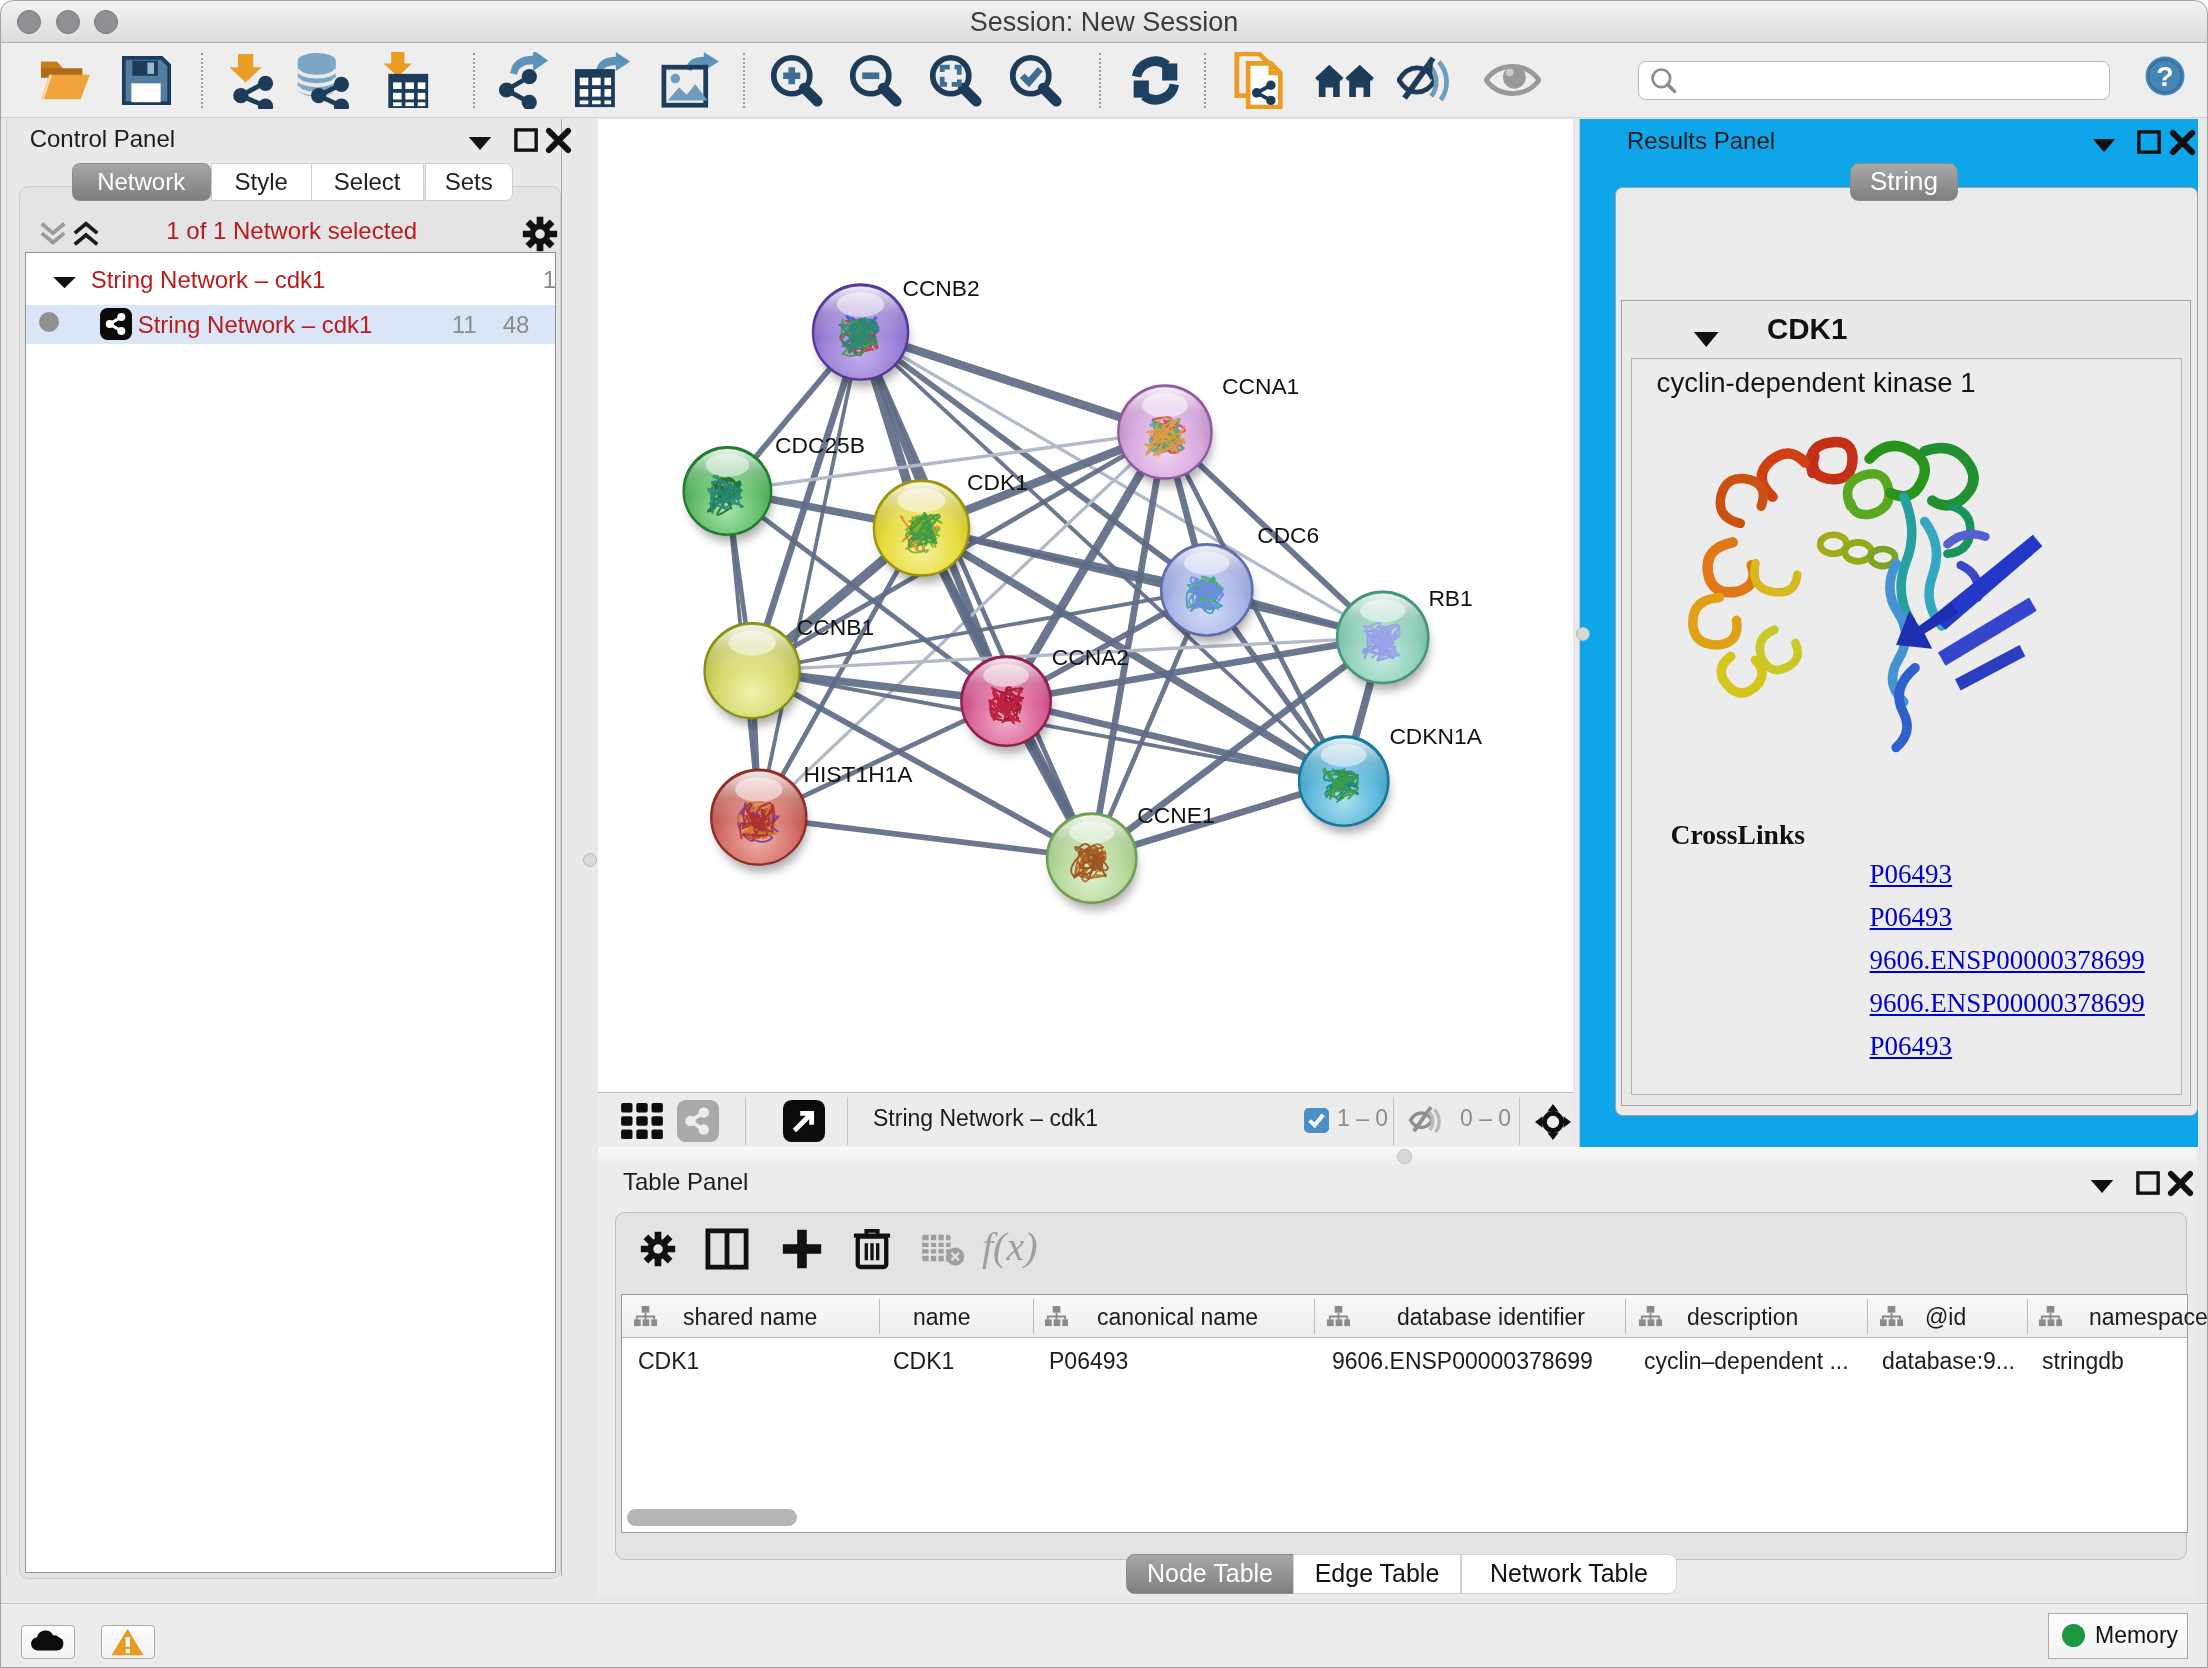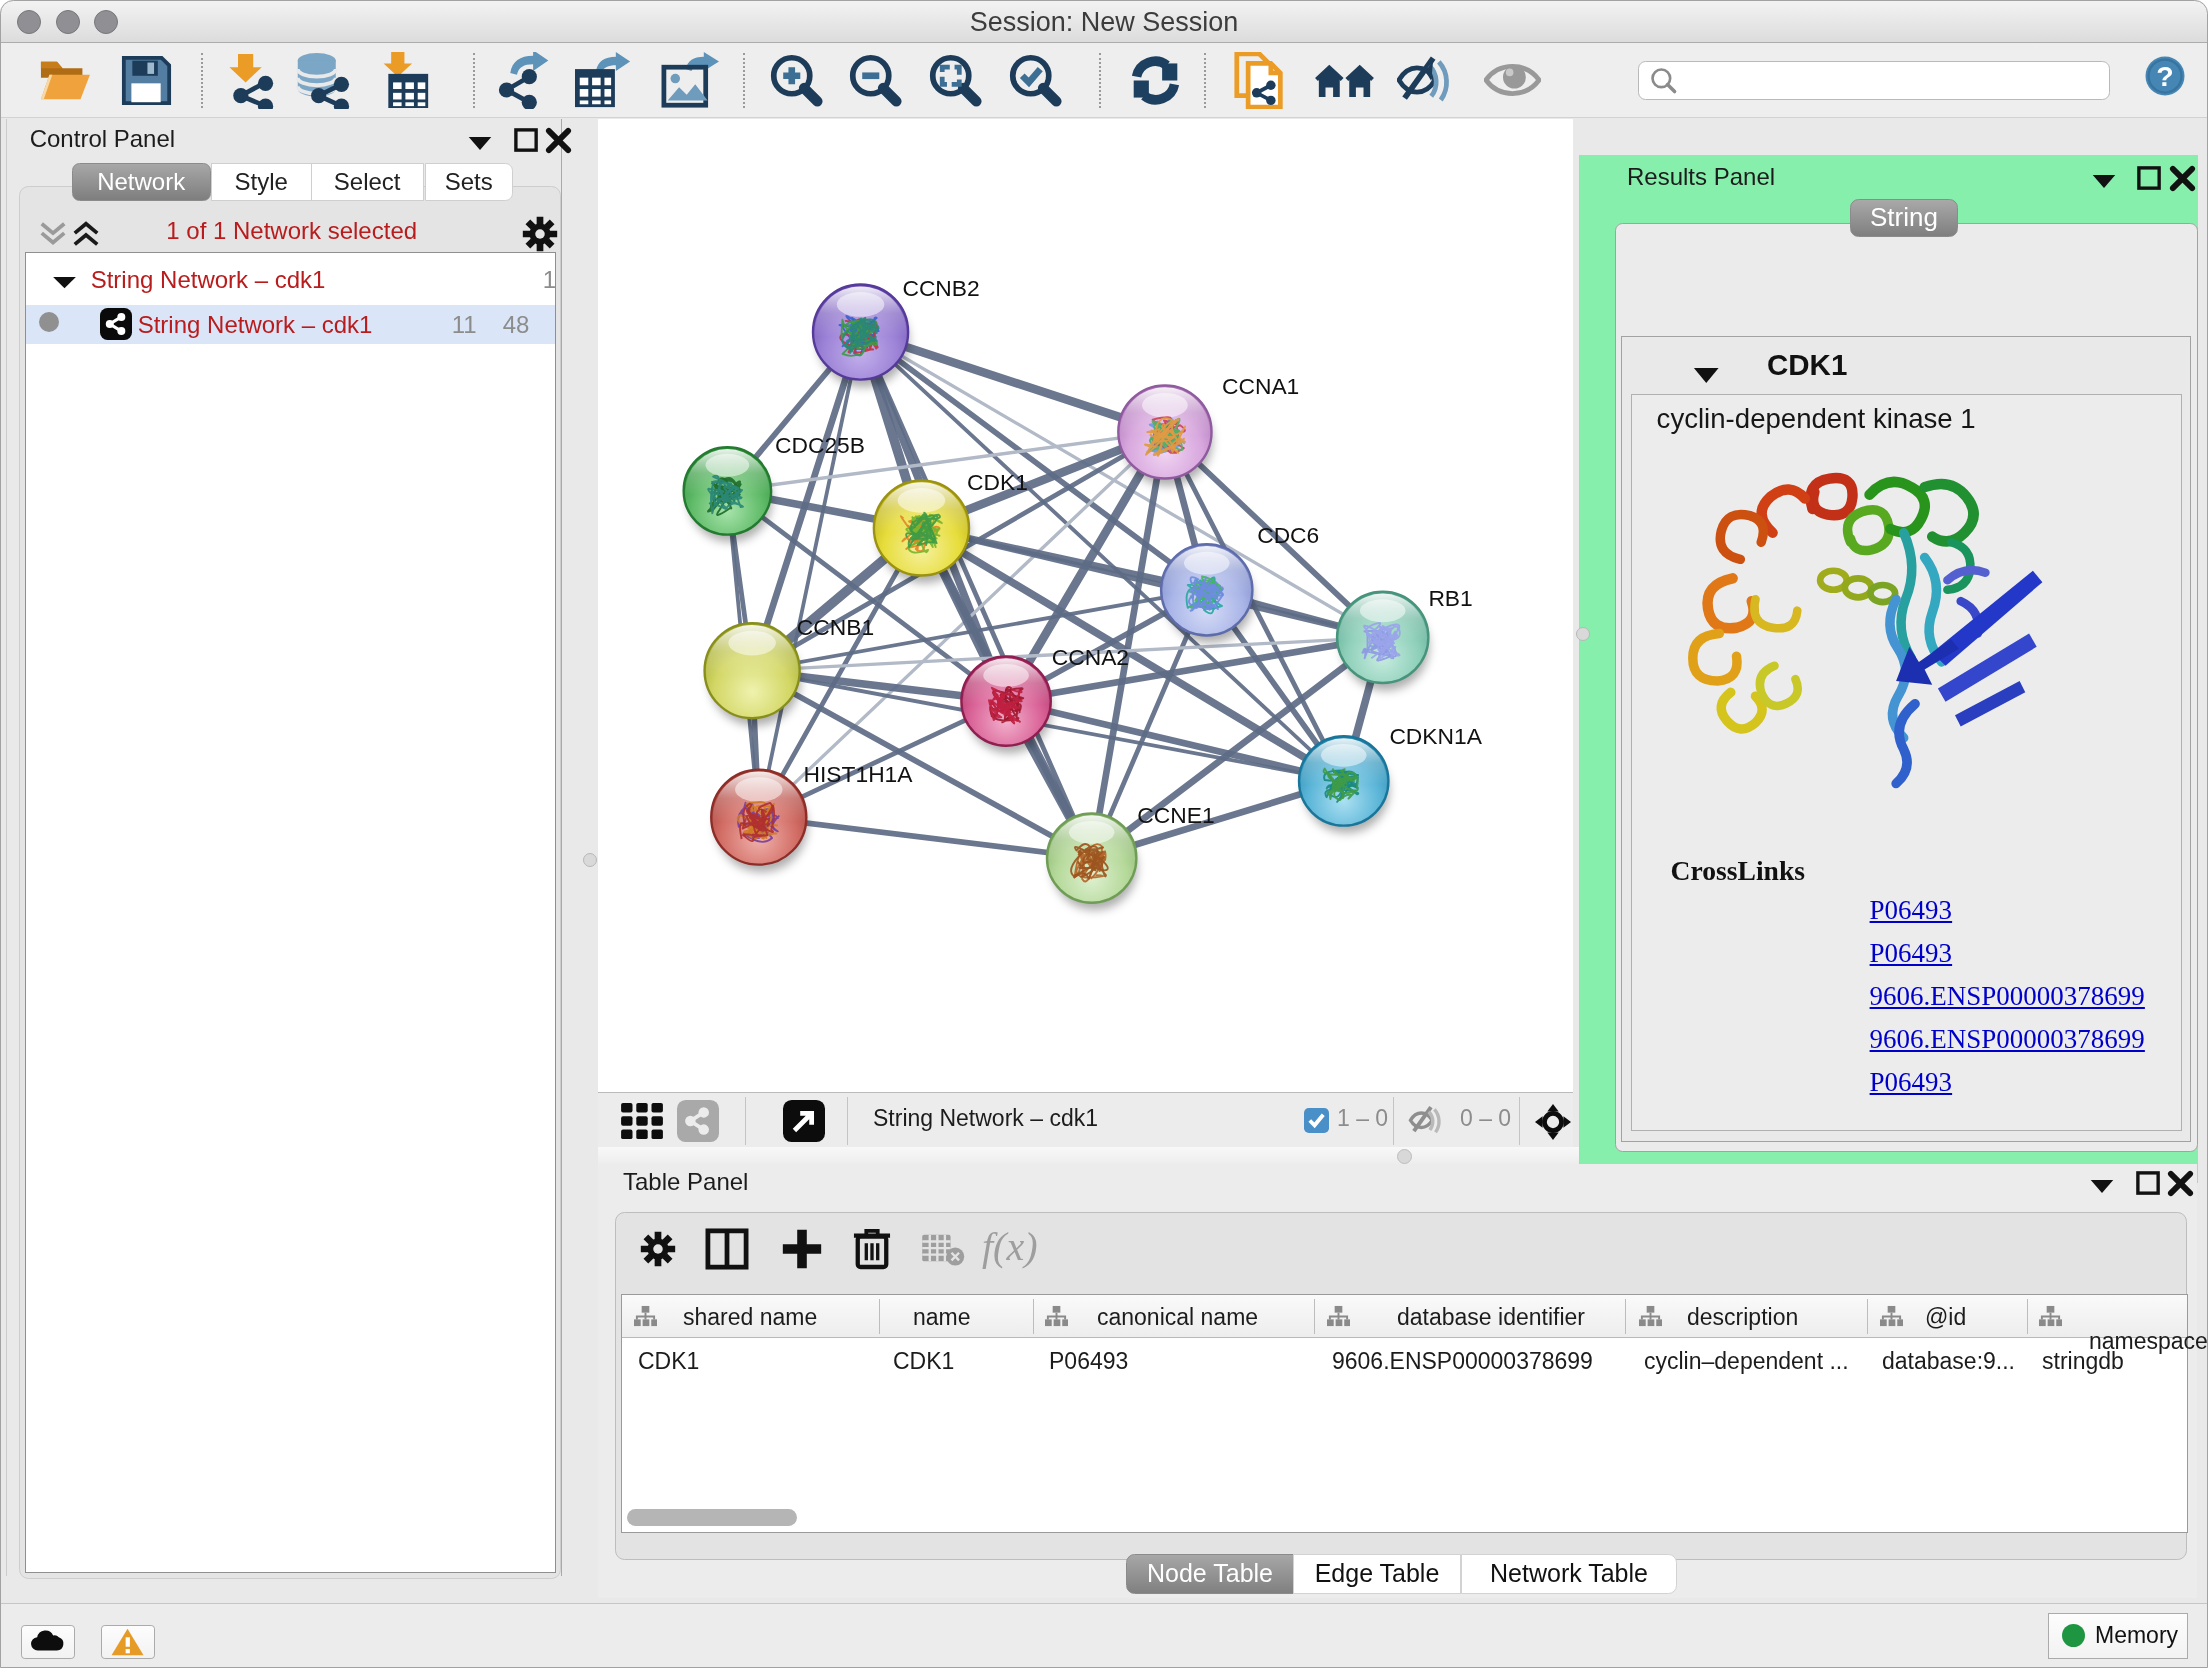--- a/index.html
+++ b/index.html
@@ -30,21 +30,21 @@
 .tabsel{background:linear-gradient(#a7a7a7,#7e7e7e);color:#fff;border-color:#8b8b8b;}
 #netlist{position:absolute;left:18px;top:133px;width:529px;height:1319px;background:#fff;
   border:1.9px solid #8f8f8f;}
 
 #netview{left:598px;top:119px;width:975px;height:973px;background:#ffffff;}
 #netbar{left:598px;top:1092px;width:975px;height:55px;background:#ececec;
   border-top:1.9px solid #bbbbbb;}
 
 #hsplit{left:598px;top:1147px;width:1599px;height:17px;background:linear-gradient(#f8f8f8,#ededed);}
 
-#resultspanel{left:1579px;top:119px;width:618px;height:1028px;background:#86efac;border-left:1px solid #c6c6c6;margin-top:36px;}
+#resultspanel{left:1579px;top:119px;width:618px;height:1028px;background:#0ea5e9;border-left:1px solid #c6c6c6;}
 
 #tablepanel{left:598px;top:1164px;width:1599px;height:434px;background:#ececec;}
 #tablebox{position:absolute;left:17px;top:48px;width:1570px;height:346px;background:#e3e3e3;
   border:1.9px solid #bdbdbd;border-radius:9.5px;}
 
 #statusbar{left:0;top:1603px;width:2208px;height:66px;background:#ececec;border-top:1.9px solid #c6c6c6;}
 .sbtn{position:absolute;background:linear-gradient(#fdfdfd,#f2f2f2);border:1.9px solid #ababab;}
 
 .t27{font-size:23px;color:#1c1c1c;}
 .t28{font-size:24px;color:#b91c1c;}
@@ -911,21 +911,21 @@
     <div class="t24" style="position:absolute;left:1303px;top:8.6px;">@id</div>
     <svg style="position:absolute;left:1416px;top:9.5px;" width="25" height="23" viewBox="0 0 26 24">
         <g fill="#8a8a8a">
           <rect x="9" y="1" width="8" height="7"></rect>
           <rect x="1" y="15" width="7" height="7"></rect>
           <rect x="10" y="15" width="7" height="7"></rect>
           <rect x="19" y="15" width="6" height="7"></rect>
           <path d="M13 8 v4 M4 15 v-3 h18 v3 M13 12 v3" stroke="#8a8a8a" stroke-width="2" fill="none"></path>
         </g>
       </svg>
-    <div class="t24" style="position:absolute;left:1467px;top:8.6px;margin-top:24px;">namespace</div>
+    <div class="t24" style="position:absolute;left:1467px;top:8.6px;">namespace</div>
 
     <div style="position:absolute;left:257px;top:3.8px;width:1px;height:35px;background:#bdbdbd;"></div>
     <div style="position:absolute;left:411px;top:3.8px;width:1px;height:35px;background:#bdbdbd;"></div>
     <div style="position:absolute;left:692px;top:3.8px;width:1px;height:35px;background:#bdbdbd;"></div>
     <div style="position:absolute;left:1003px;top:3.8px;width:1px;height:35px;background:#bdbdbd;"></div>
     <div style="position:absolute;left:1245px;top:3.8px;width:1px;height:35px;background:#bdbdbd;"></div>
     <div style="position:absolute;left:1405px;top:3.8px;width:1px;height:35px;background:#bdbdbd;"></div>
 
     <div class="t24" style="position:absolute;left:16px;top:53px;">CDK1</div>
     <div class="t24" style="position:absolute;left:271px;top:53px;">CDK1</div>

